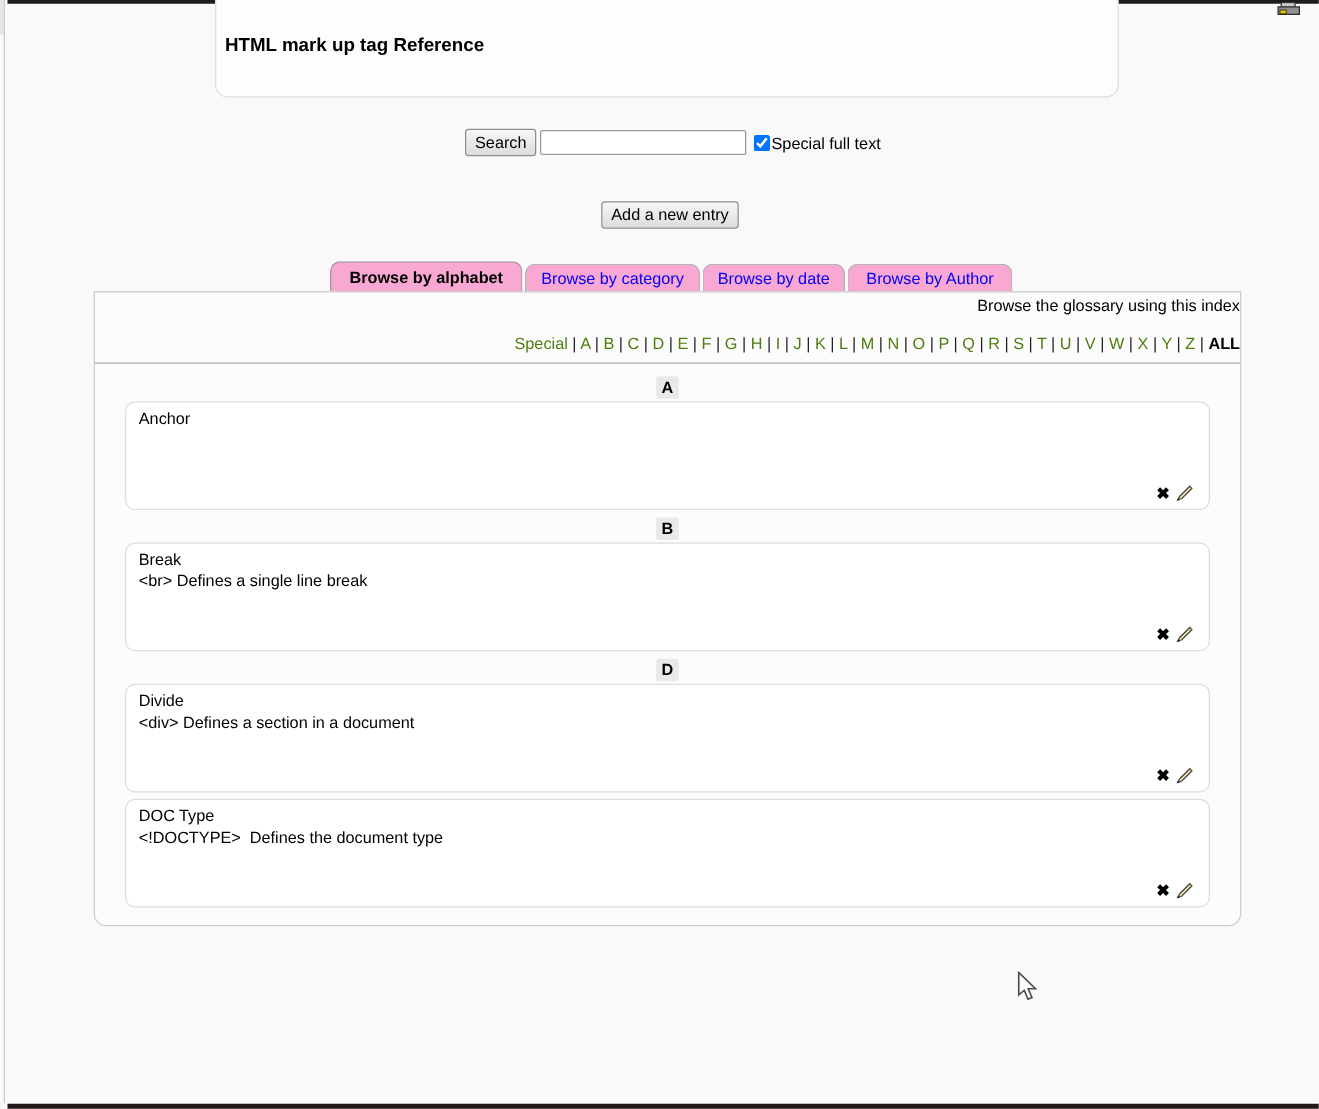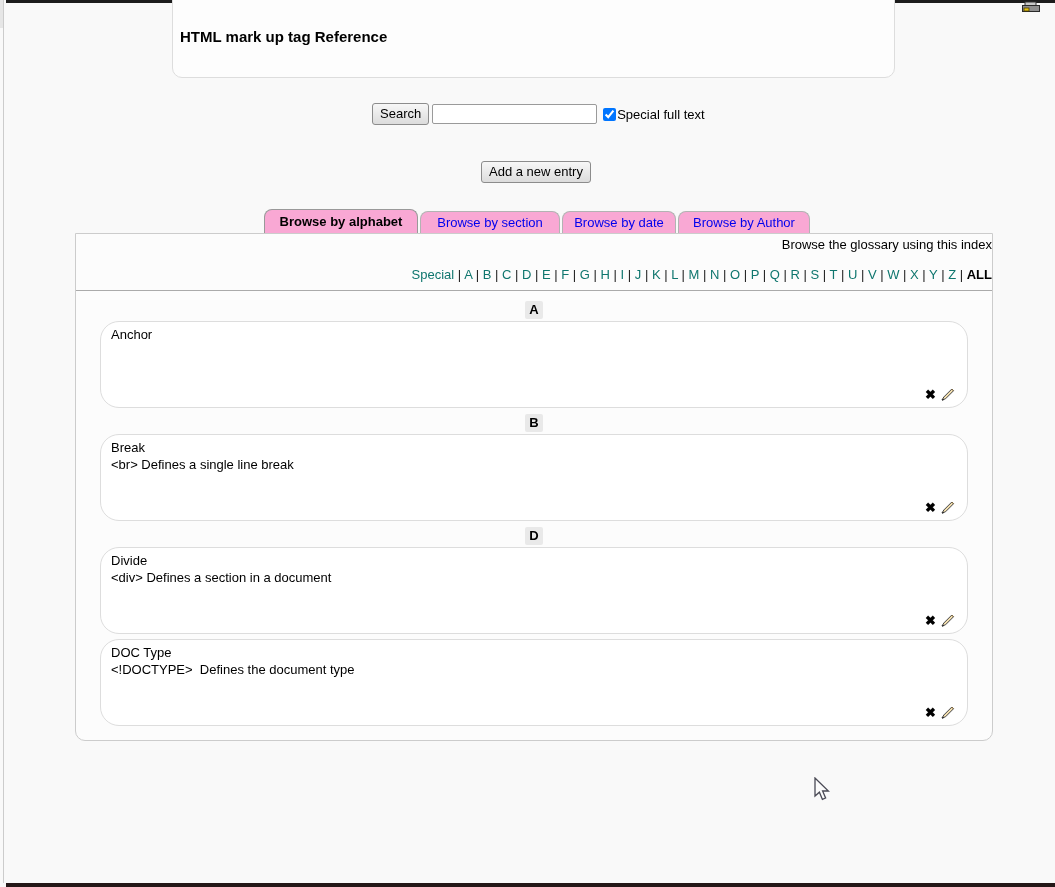--- a/index.html
+++ b/index.html
@@ -56,34 +56,34 @@
   .tab.active .tab-label { color: #000; font-weight: bold; }
 
   
   .container {
     position: absolute; left: 75px; top: 233px; width: 918px; height: 508px;
     background: #fcfcfc; border: 1px solid #ccc; border-radius: 0 0 10px 10px;
   }
   .index-header { border-bottom: 1px solid #aaa; padding: 2px 0 8px; text-align: right; }
   .index-caption { padding-top: 1px; }
   .alphabet-row { margin-top: 15px; }
-  .alphabet-row a { color: #0f766e; text-decoration: none; cursor: pointer; }
+  .alphabet-row a { color: #4d7c0f; text-decoration: none; cursor: pointer; }
   .idx-sep { color: #222; }
   .idx-all { color: #000; font-weight: bold; cursor: pointer; }
 
   .sections { padding: 0 24px; }
   .letter-head { text-align: center; margin: 6px auto 2px; }
   .letter-head:first-child { margin-top: 10px; }
   .letter-chip {
     display: inline-block; background: #e9e9e9; border-radius: 2px;
     padding: 1px 4px 2px; font-weight: bold;
   }
   .entry {
     position: relative; height: 87px; background: #ffffff;
-    border: 1px solid #ddd; border-radius: 19px; padding: 5px 10px;
+    border: 1px solid #ddd; border-radius: 8px; padding: 5px 10px;
   }
   .entry + .entry { margin-top: 5px; }
   .concept { line-height: 16px; }
   .definition { line-height: 16px; margin-top: 1px; }
   .definition span { white-space: pre; background: #fff; }
   .entry-icons { position: absolute; right: 12px; bottom: 6px; display: flex; align-items: center; gap: 5px; }
   .x-icon { font-weight: bold; font-size: 13px; line-height: 13px; cursor: pointer; }
   .edit-icon { cursor: pointer; }
 
   .mouse-cursor { position: absolute; left: 813px; top: 777px; z-index: 10; }
@@ -117,21 +117,21 @@
 
 <div class="add-entry-wrap">
   <button class="btn">Add a new entry</button>
 </div>
 
 <div class="tabs">
   <div class="tab active" style="width:154px">
     <span class="tab-label">Browse by alphabet</span>
   </div>
   <div class="tab" style="width:140px">
-    <span class="tab-label">Browse by section</span>
+    <span class="tab-label">Browse by category</span>
   </div>
   <div class="tab" style="width:114px">
     <span class="tab-label">Browse by date</span>
   </div>
   <div class="tab" style="width:132px">
     <span class="tab-label">Browse by Author</span>
   </div>
 </div>
 
 <div class="container">

